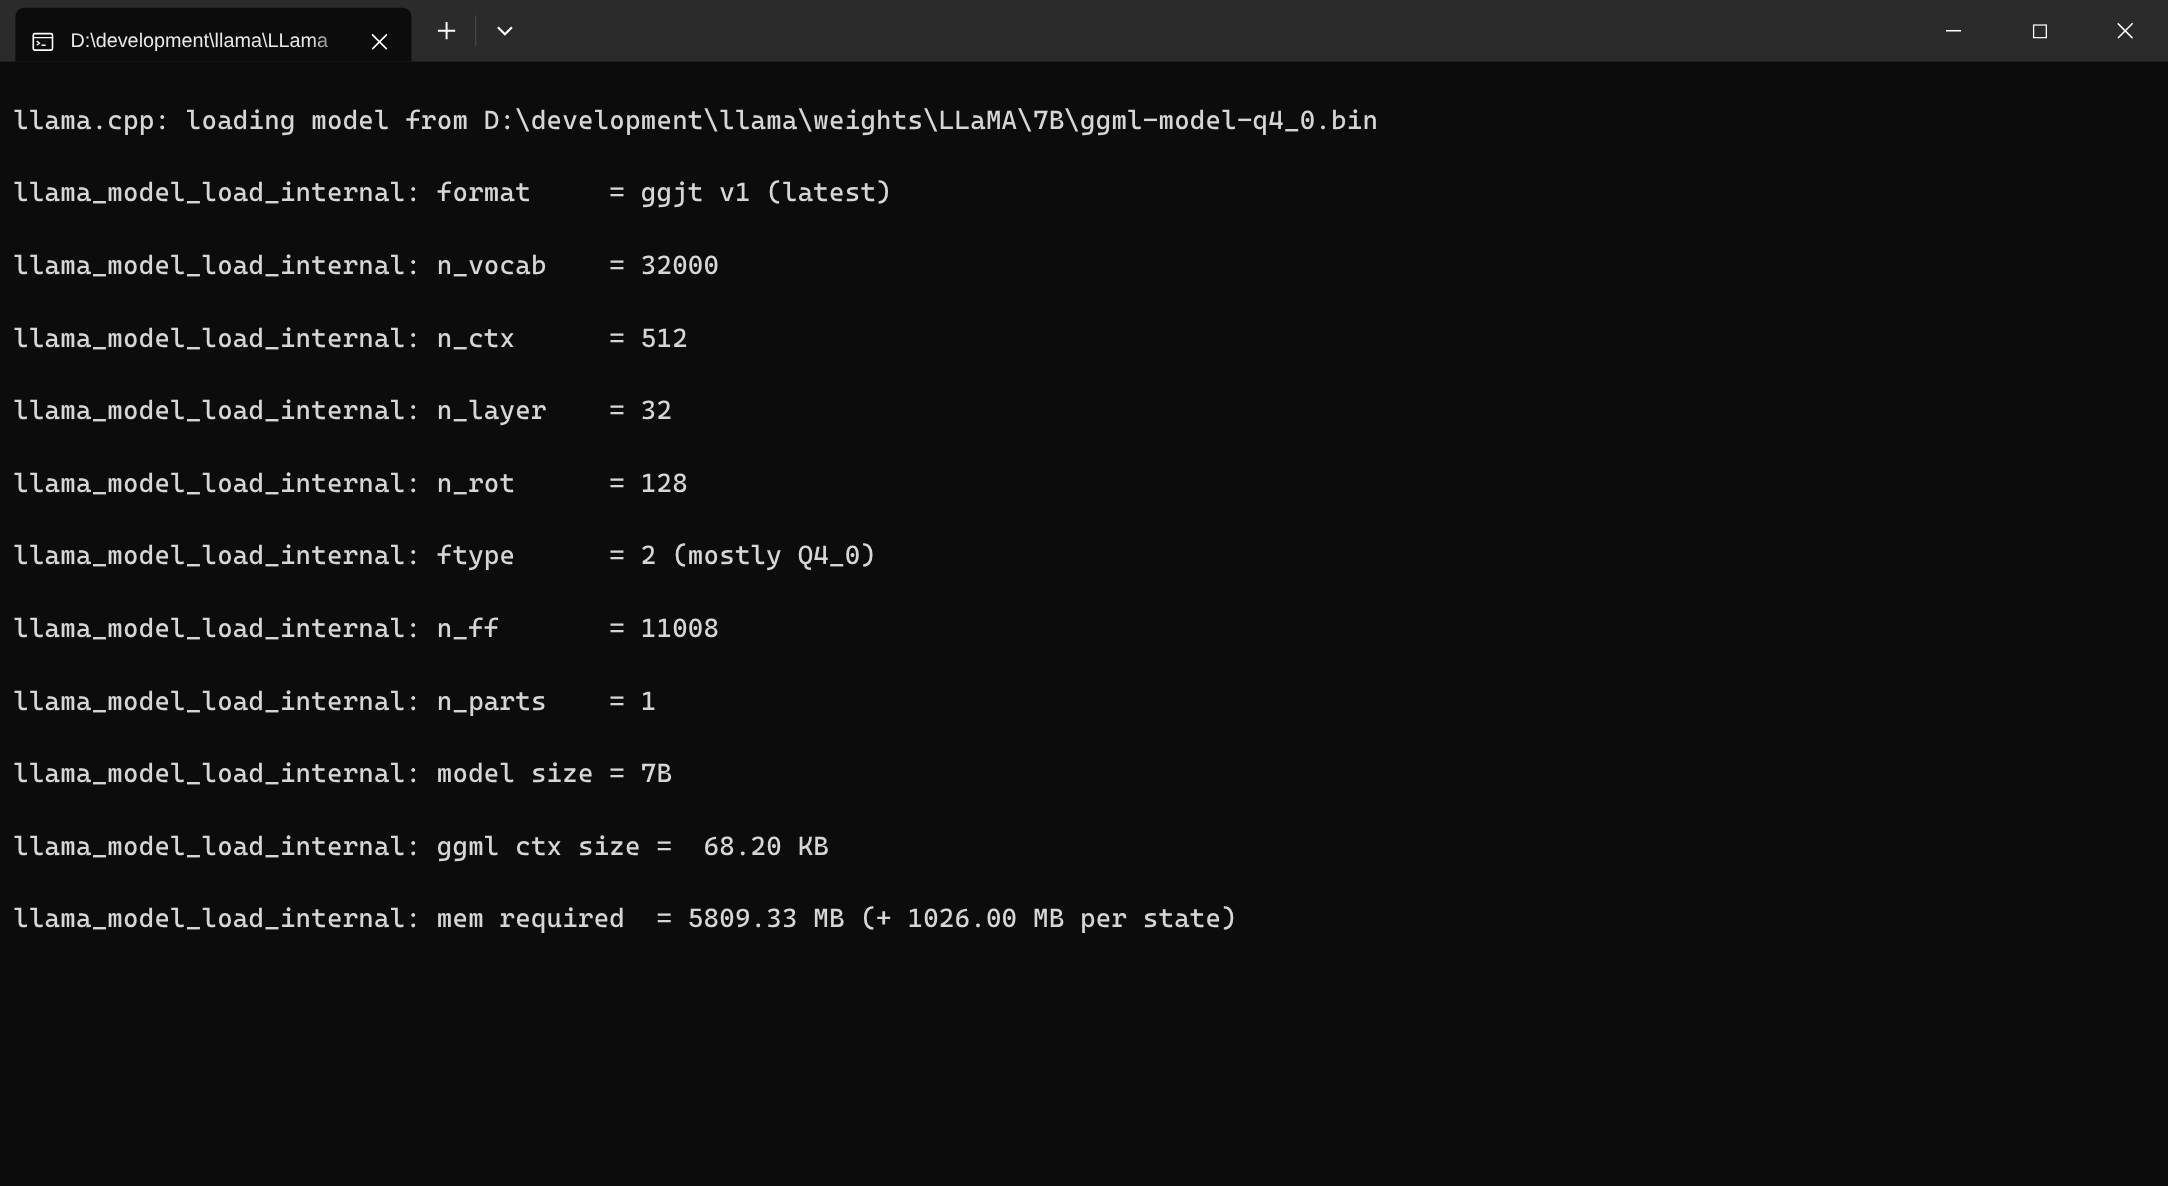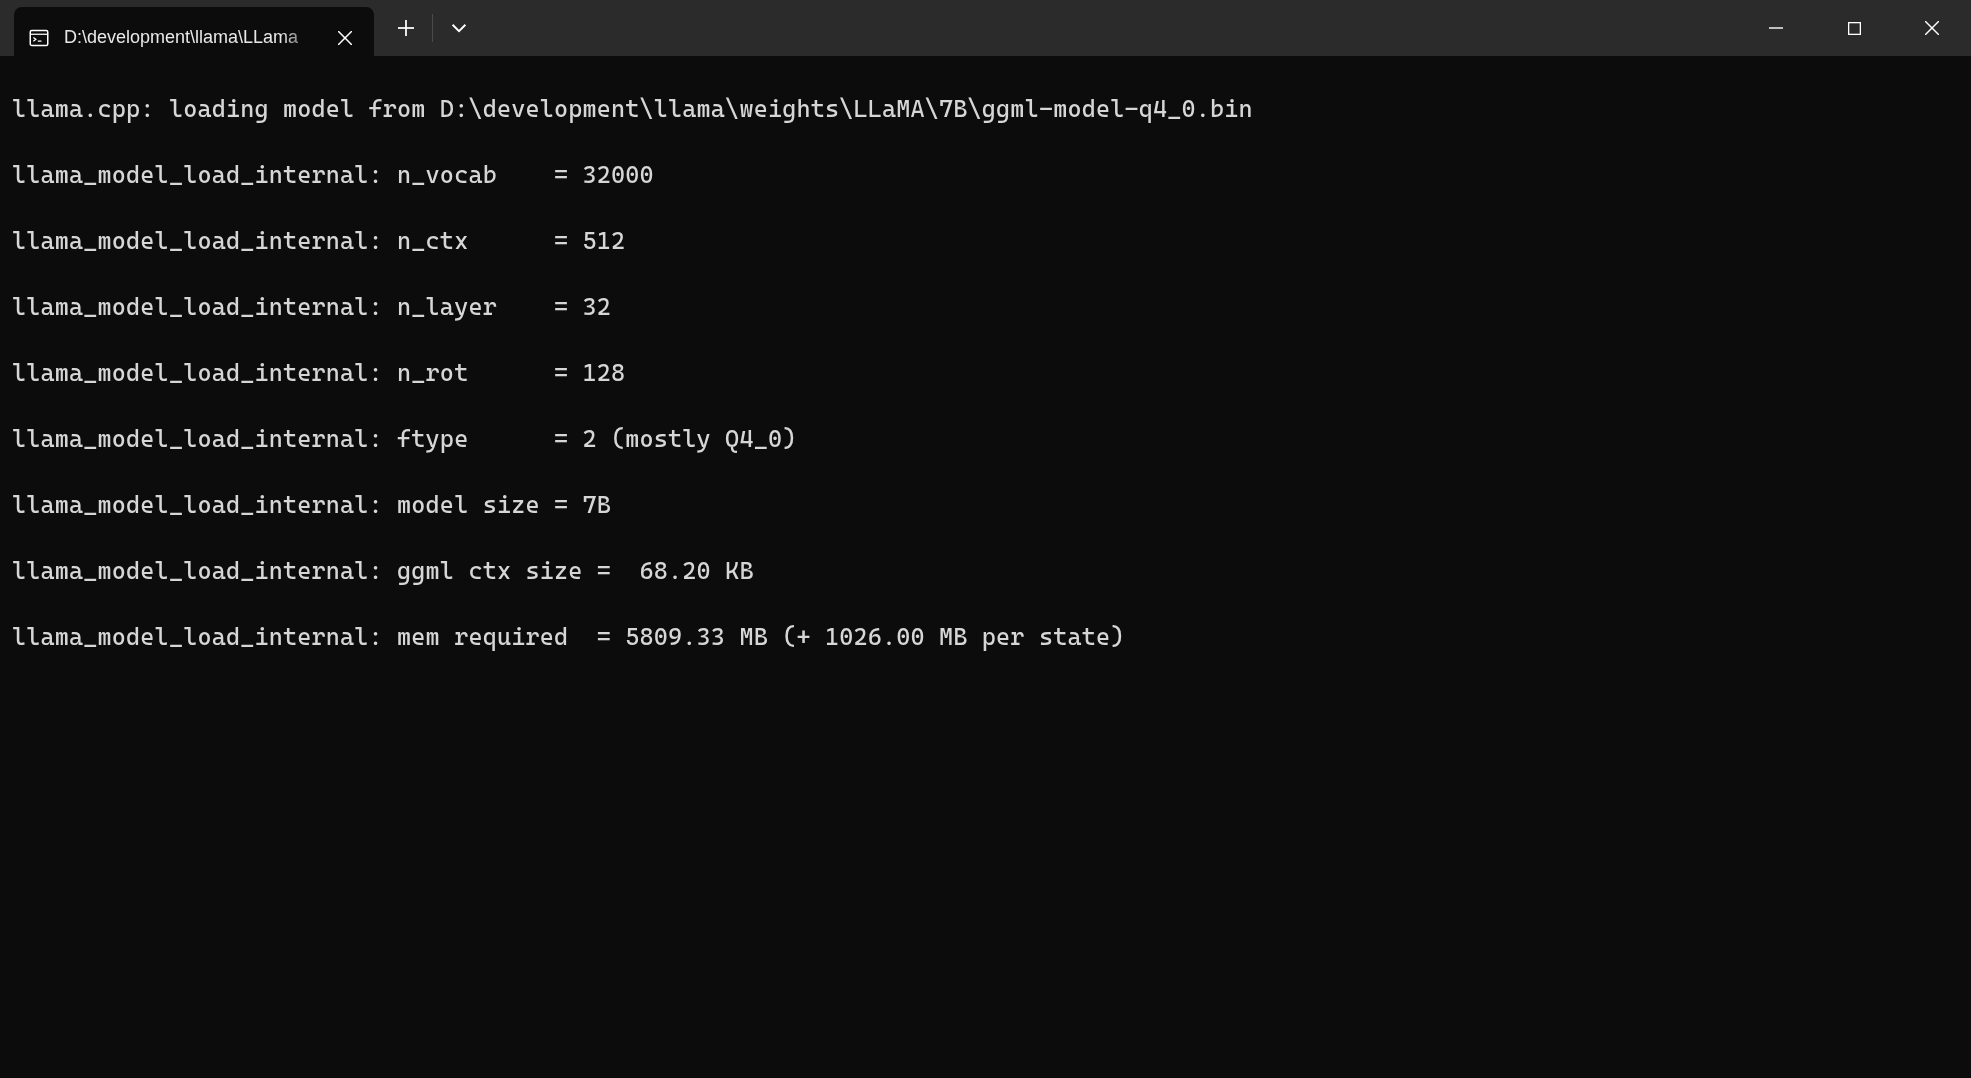--- a/index.html
+++ b/index.html
@@ -154,25 +154,28 @@
       <svg width="14" height="14" viewBox="0 0 10 10">
         <line x1="0" y1="0" x2="10" y2="10" stroke="#fff" stroke-width="1"></line>
         <line x1="10" y1="0" x2="0" y2="10" stroke="#fff" stroke-width="1"></line>
       </svg>
     </div>
   </div>
 </div>
 
 <div class="terminal-body">
 <div>llama.cpp: loading model from D:\development\llama\weights\LLaMA\7B\ggml-model-q4_0.bin</div>
+<div>llama_model_load_internal: format     = ggjt v1 (latest)</div>
 <div>llama_model_load_internal: n_vocab    = 32000</div>
 <div>llama_model_load_internal: n_ctx      = 512</div>
 <div>llama_model_load_internal: n_layer    = 32</div>
 <div>llama_model_load_internal: n_rot      = 128</div>
 <div>llama_model_load_internal: ftype      = 2 (mostly Q4_0)</div>
+<div>llama_model_load_internal: n_ff       = 11008</div>
+<div>llama_model_load_internal: n_parts    = 1</div>
 <div>llama_model_load_internal: model size = 7B</div>
 <div>llama_model_load_internal: ggml ctx size =  68.20 KB</div>
 <div>llama_model_load_internal: mem required  = 5809.33 MB (+ 1026.00 MB per state)</div>
 
 
 
 
 
 </div>
 

